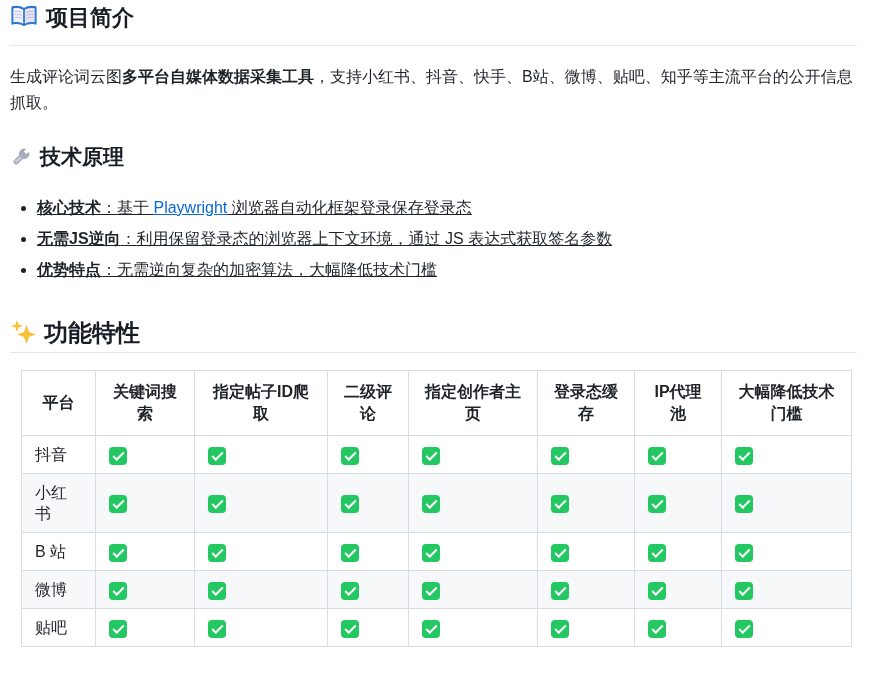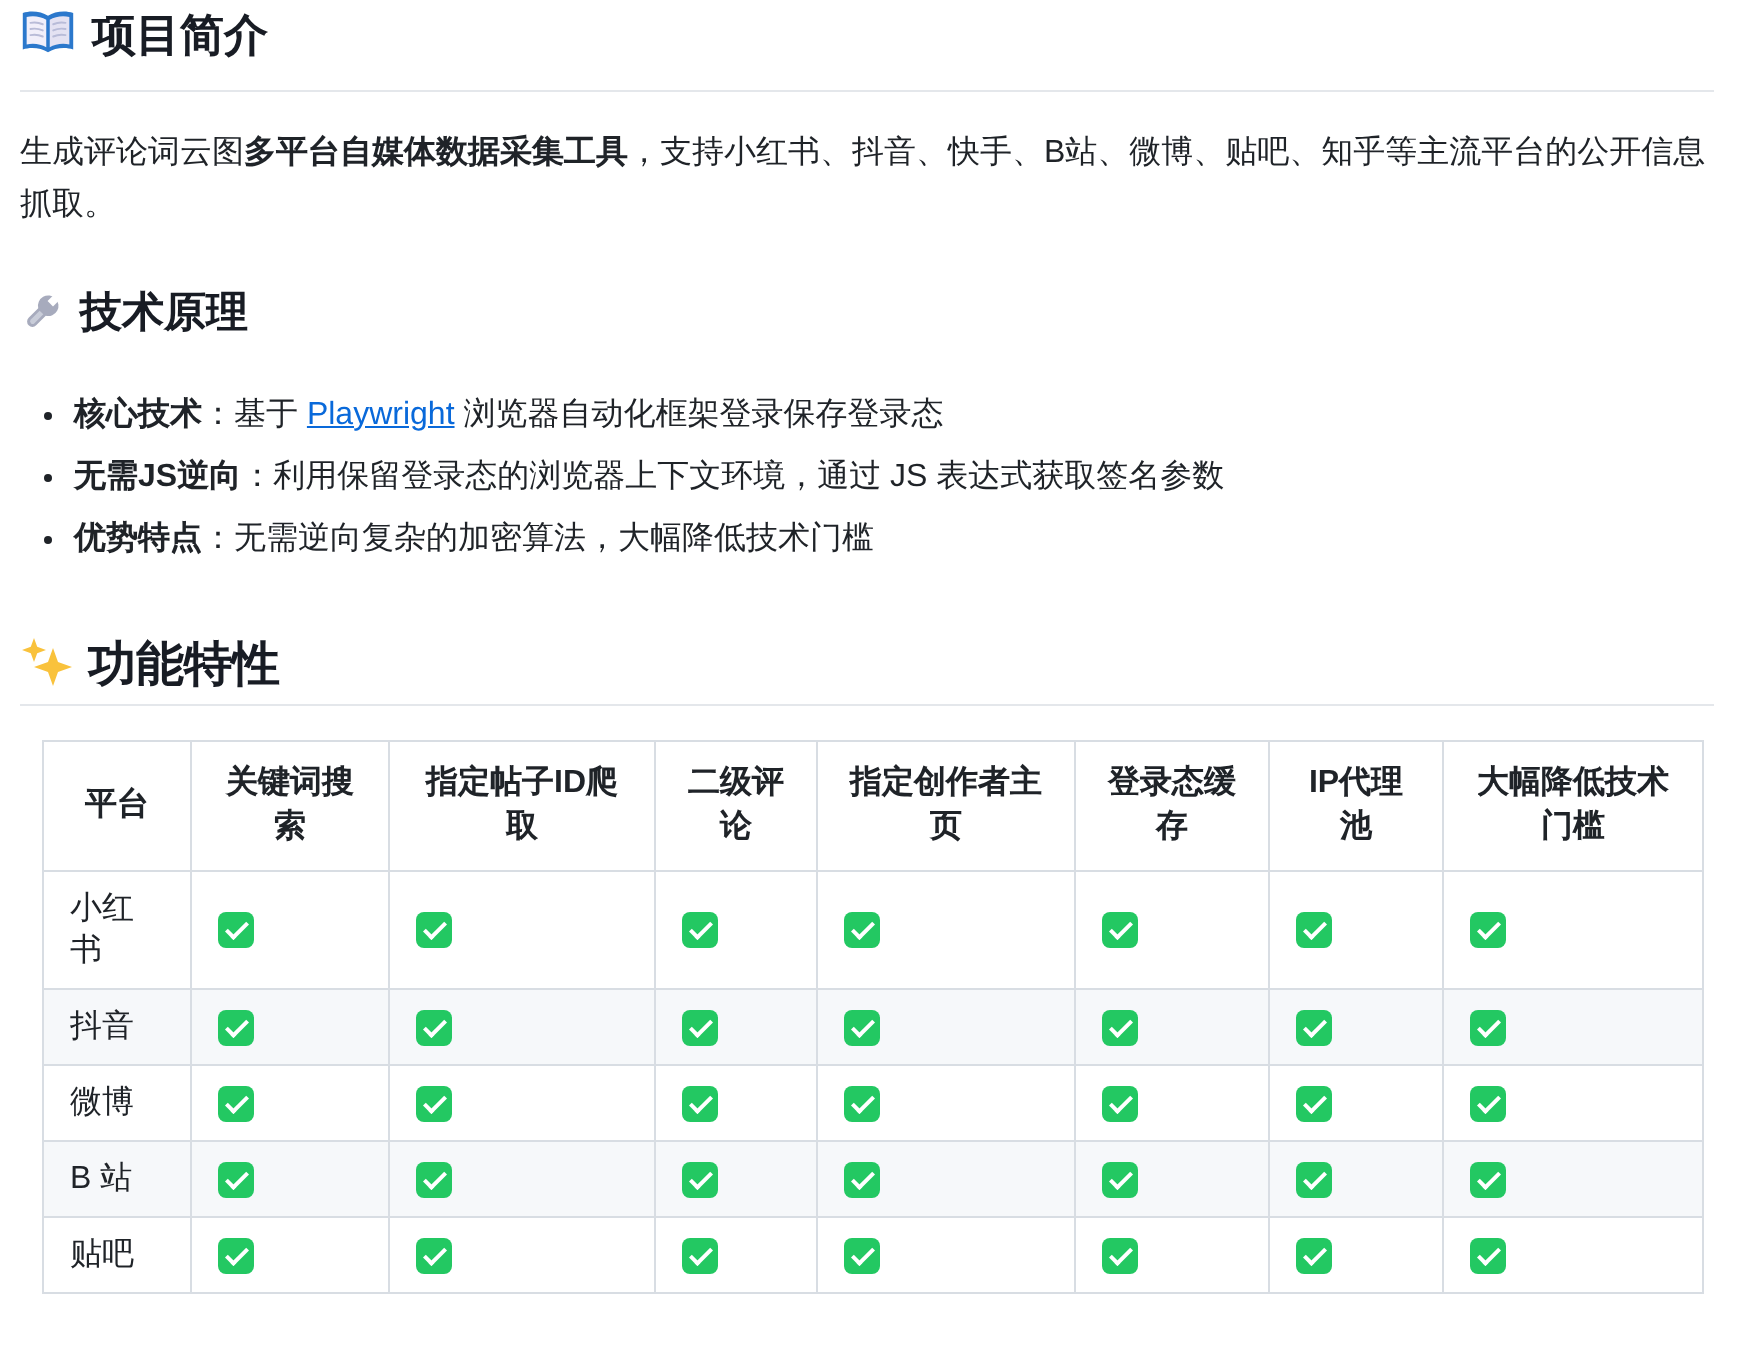--- a/index.html
+++ b/index.html
@@ -22,21 +22,21 @@
   h1,h2,h3{margin:0;font-weight:bold;color:#181c24;}
   .h-icon{display:inline-block;vertical-align:-4px;margin-right:8px;}
   h1.doc-h1{
     font-size:22px;line-height:1.3;
     padding:2px 0 8px 0;margin-bottom:18px;
     border-bottom:1px solid var(--heading-border);
   }
   p.intro{margin:0;line-height:26px;}
   h3.doc-h3{font-size:21px;line-height:1.3;margin-top:27px;margin-bottom:23px;}
   ul.tech-list{margin:0;padding-left:27px;}
-  ul.tech-list li{line-height:21px;margin-bottom:10px;}
+  ul.tech-list li{line-height:21px;margin-bottom:10px;text-decoration:underline;}
   ul.tech-list li b{font-weight:bold;}
   a.md-link{color:var(--link-blue);text-decoration:underline;cursor:pointer;}
   h2.doc-h2{
     font-size:24px;line-height:1.3;
     margin-top:37px;margin-bottom:17px;
     border-bottom:1px solid var(--heading-border);
   }
   table.features{
     border-collapse:collapse;table-layout:fixed;
     width:830px;margin-left:11px;
@@ -126,51 +126,51 @@
       <th>指定帖子ID爬取</th>
       <th>二级评论</th>
       <th>指定创作者主页</th>
       <th>登录态缓存</th>
       <th>IP代理池</th>
       <th>大幅降低技术门槛</th>
     </tr>
   </thead>
   <tbody>
     <tr>
+      <td>抖音</td>
+      <td><span class="check"></span></td>
+      <td><span class="check"></span></td>
+      <td><span class="check"></span></td>
+      <td><span class="check"></span></td>
+      <td><span class="check"></span></td>
+      <td><span class="check"></span></td>
+      <td><span class="check"></span></td>
+    </tr>
+    <tr>
       <td>小红书</td>
       <td><span class="check"></span></td>
       <td><span class="check"></span></td>
       <td><span class="check"></span></td>
       <td><span class="check"></span></td>
       <td><span class="check"></span></td>
       <td><span class="check"></span></td>
       <td><span class="check"></span></td>
     </tr>
     <tr>
-      <td>抖音</td>
+      <td>B 站</td>
       <td><span class="check"></span></td>
       <td><span class="check"></span></td>
       <td><span class="check"></span></td>
       <td><span class="check"></span></td>
       <td><span class="check"></span></td>
       <td><span class="check"></span></td>
       <td><span class="check"></span></td>
     </tr>
     <tr>
       <td>微博</td>
-      <td><span class="check"></span></td>
-      <td><span class="check"></span></td>
-      <td><span class="check"></span></td>
-      <td><span class="check"></span></td>
-      <td><span class="check"></span></td>
-      <td><span class="check"></span></td>
-      <td><span class="check"></span></td>
-    </tr>
-    <tr>
-      <td>B 站</td>
       <td><span class="check"></span></td>
       <td><span class="check"></span></td>
       <td><span class="check"></span></td>
       <td><span class="check"></span></td>
       <td><span class="check"></span></td>
       <td><span class="check"></span></td>
       <td><span class="check"></span></td>
     </tr>
     <tr>
       <td>贴吧</td>

